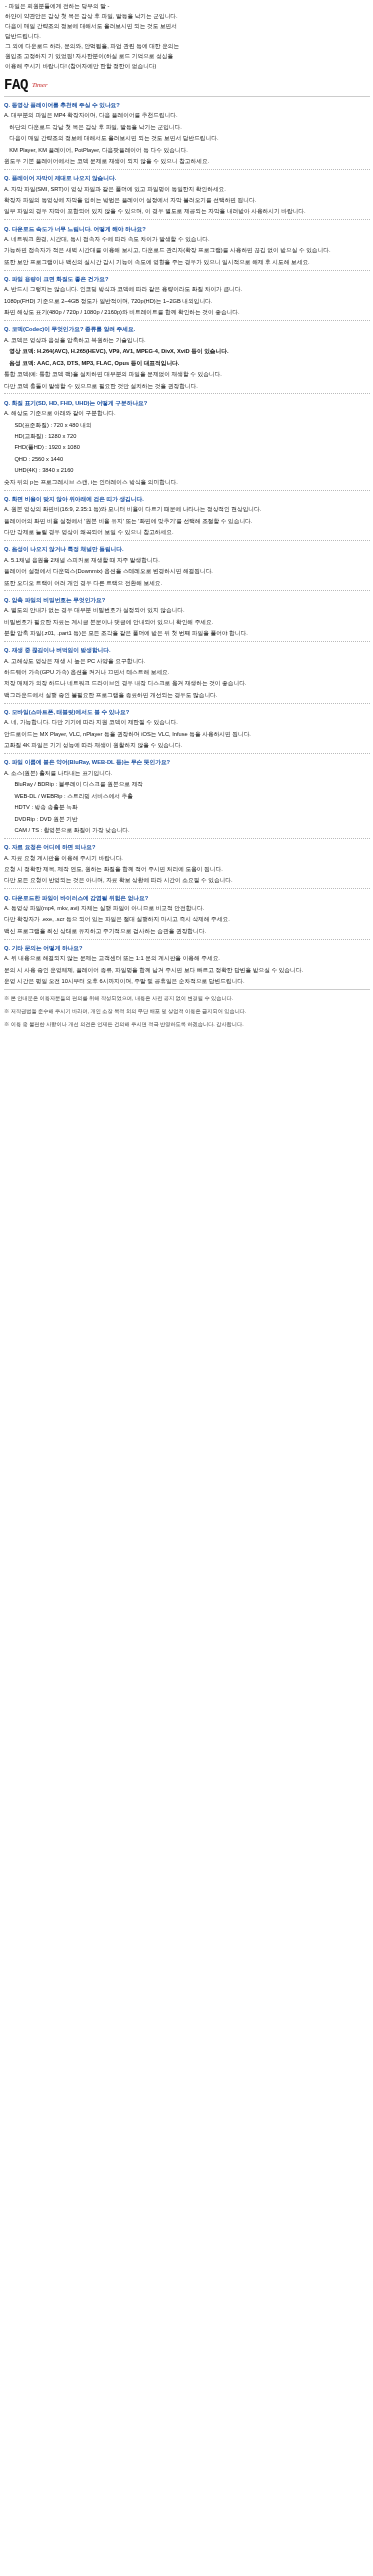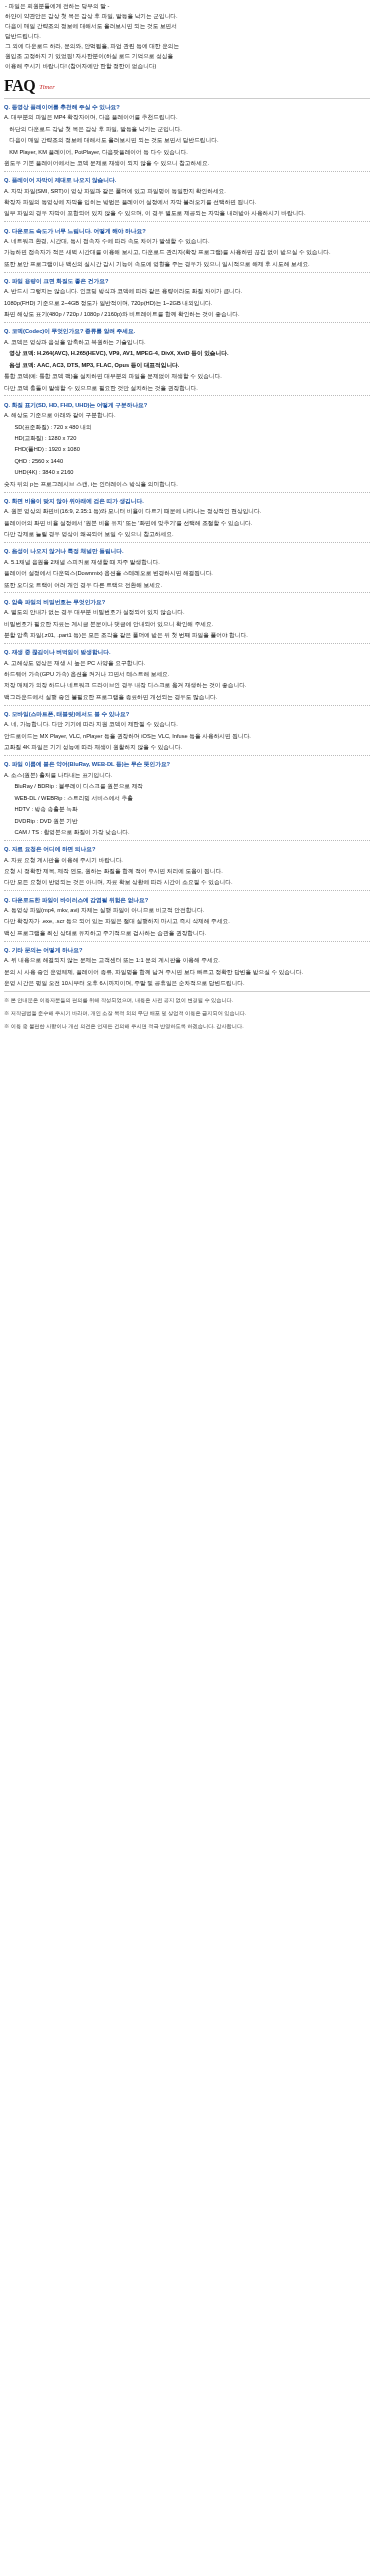--- a/index.html
+++ b/index.html
@@ -24,22 +24,22 @@
     padding: 2.1px 1px 1px 1px;
   }
   .intro p { margin: 0 0 1.5px 0; }
   .faq-head {
     padding: 4.1px 0 3.1px 0;
     display: flex;
     align-items: flex-end;
     gap: 4.1px;
   }
   .faq-head .faq-word {
-    font-family: Liberation Serif, serif;
-    font-size: 16px;
+    font-family: Liberation Mono, monospace;
+    font-size: 14px;
     font-weight: bold;
     letter-spacing: -0.5px;
     color: #111;
     line-height: 1;
   }
   .faq-head .faq-sub {
     font-family: "Liberation Serif", serif;
     font-size: 6.7px;
     font-style: italic;
     color: #c62828;

